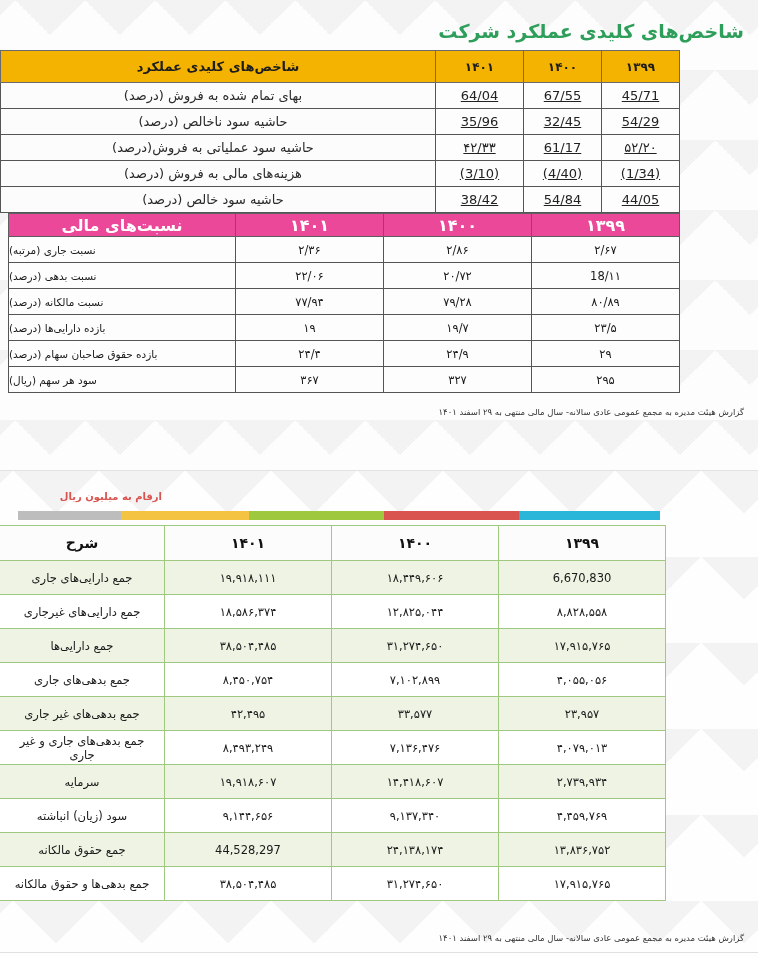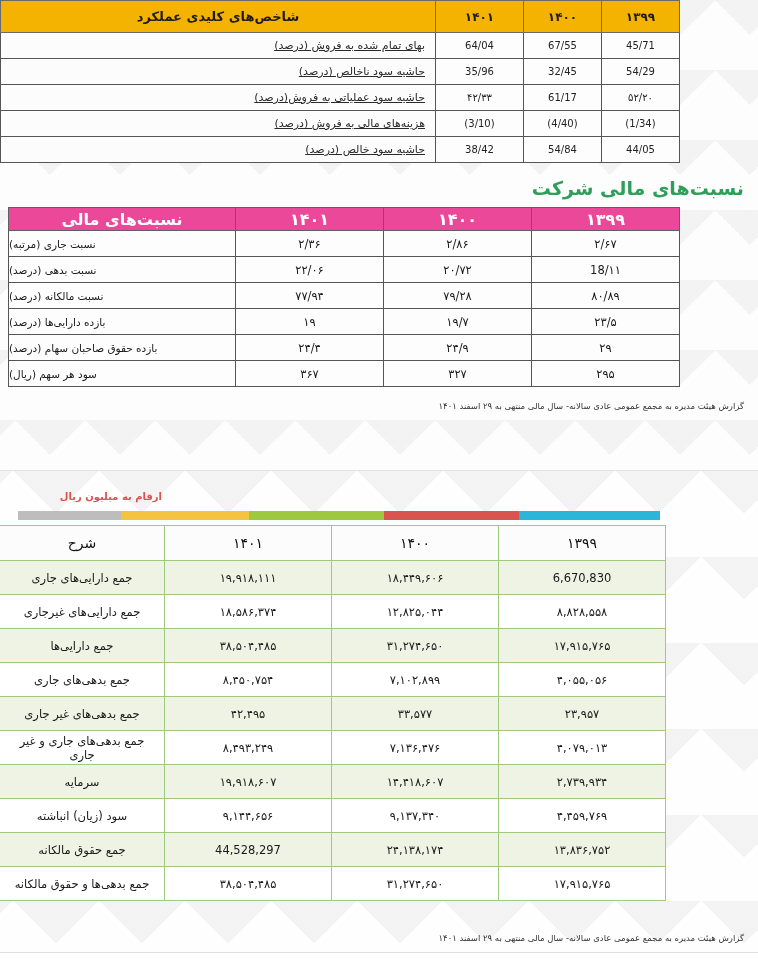--- a/index.html
+++ b/index.html
@@ -83,28 +83,26 @@
     font-weight: bold;
     font-size: 12px;
     height: 31px;
     border-color: #6a6a6a;
   }
   #kpi-table th.label-col {
     font-size: 13px;
     text-align: center;
   }
   #kpi-table td.label-col {
-    text-align: right;
     padding-right: 10px;
-    font-size: 11px;
+    font-size: 13px;
     color: #2a2a2a;
     background: #fcfcfc;
-    text-decoration: underline;
-  }
-  #kpi-table td.val { font-size: 10px; color: #222; }
+  }
+  #kpi-table td.val { font-size: 13px; color: #222; text-decoration: underline; }
   .c-y1 { width: 78px; }
   .c-y2 { width: 78px; }
   .c-y3 { width: 88px; }
 
   
   #ratio-table { width: 672px; }
   #ratio-table th {
     background: #ec4899;
     color: #ffffff;
     font-weight: bold;
@@ -184,21 +182,21 @@
   #bs-wrap { padding: 0 92px 0 0; }
   #bs-table {
     width: 666px;
     border-collapse: collapse;
     table-layout: fixed;
   }
   #bs-table th {
     background: #fcfcfc;
     border: 1px solid #9ec97f;
     font-size: 14px;
-    font-weight: normal;
+    font-weight: bold;
     height: 34px;
     color: #111;
   }
   #bs-table td {
     border: 1px solid #9ec97f;
     height: 33px;
     font-size: 11.5px;
     background: #ffffff;
     color: #1a1a1a;
   }
@@ -211,20 +209,21 @@
     margin-top: 44px;
   }
   .b-y { width: 167px; }
   .b-l { width: 165px; }
 </style>
 </head>
 <body>
 
 <div class="page page-top">
 
+  <h2 class="sec-title sec-title-1">شاخص‌های کلیدی عملکرد شرکت</h2>
 
   <div class="tbl-wrap">
     <table id="kpi-table">
       <colgroup>
         <col class="c-y1">
           <col class="c-y2">
           <col class="c-y3">
           <col>
       </colgroup>
       <thead>
@@ -263,21 +262,20 @@
         <tr>
           <td class="val">44/05</td>
           <td class="val">54/84</td>
           <td class="val">38/42</td>
           <td class="label-col">حاشیه سود خالص (درصد)</td>
         </tr>
       </tbody>
     </table>
   </div>
 
-  <h2 class="sec-title sec-title-2">نسبت‌های مالی شرکت</h2>
 
   <div class="tbl-wrap">
     <table id="ratio-table">
       <colgroup>
         <col class="r-y1">
           <col class="r-y2">
           <col class="r-y3">
           <col>
       </colgroup>
       <thead>

